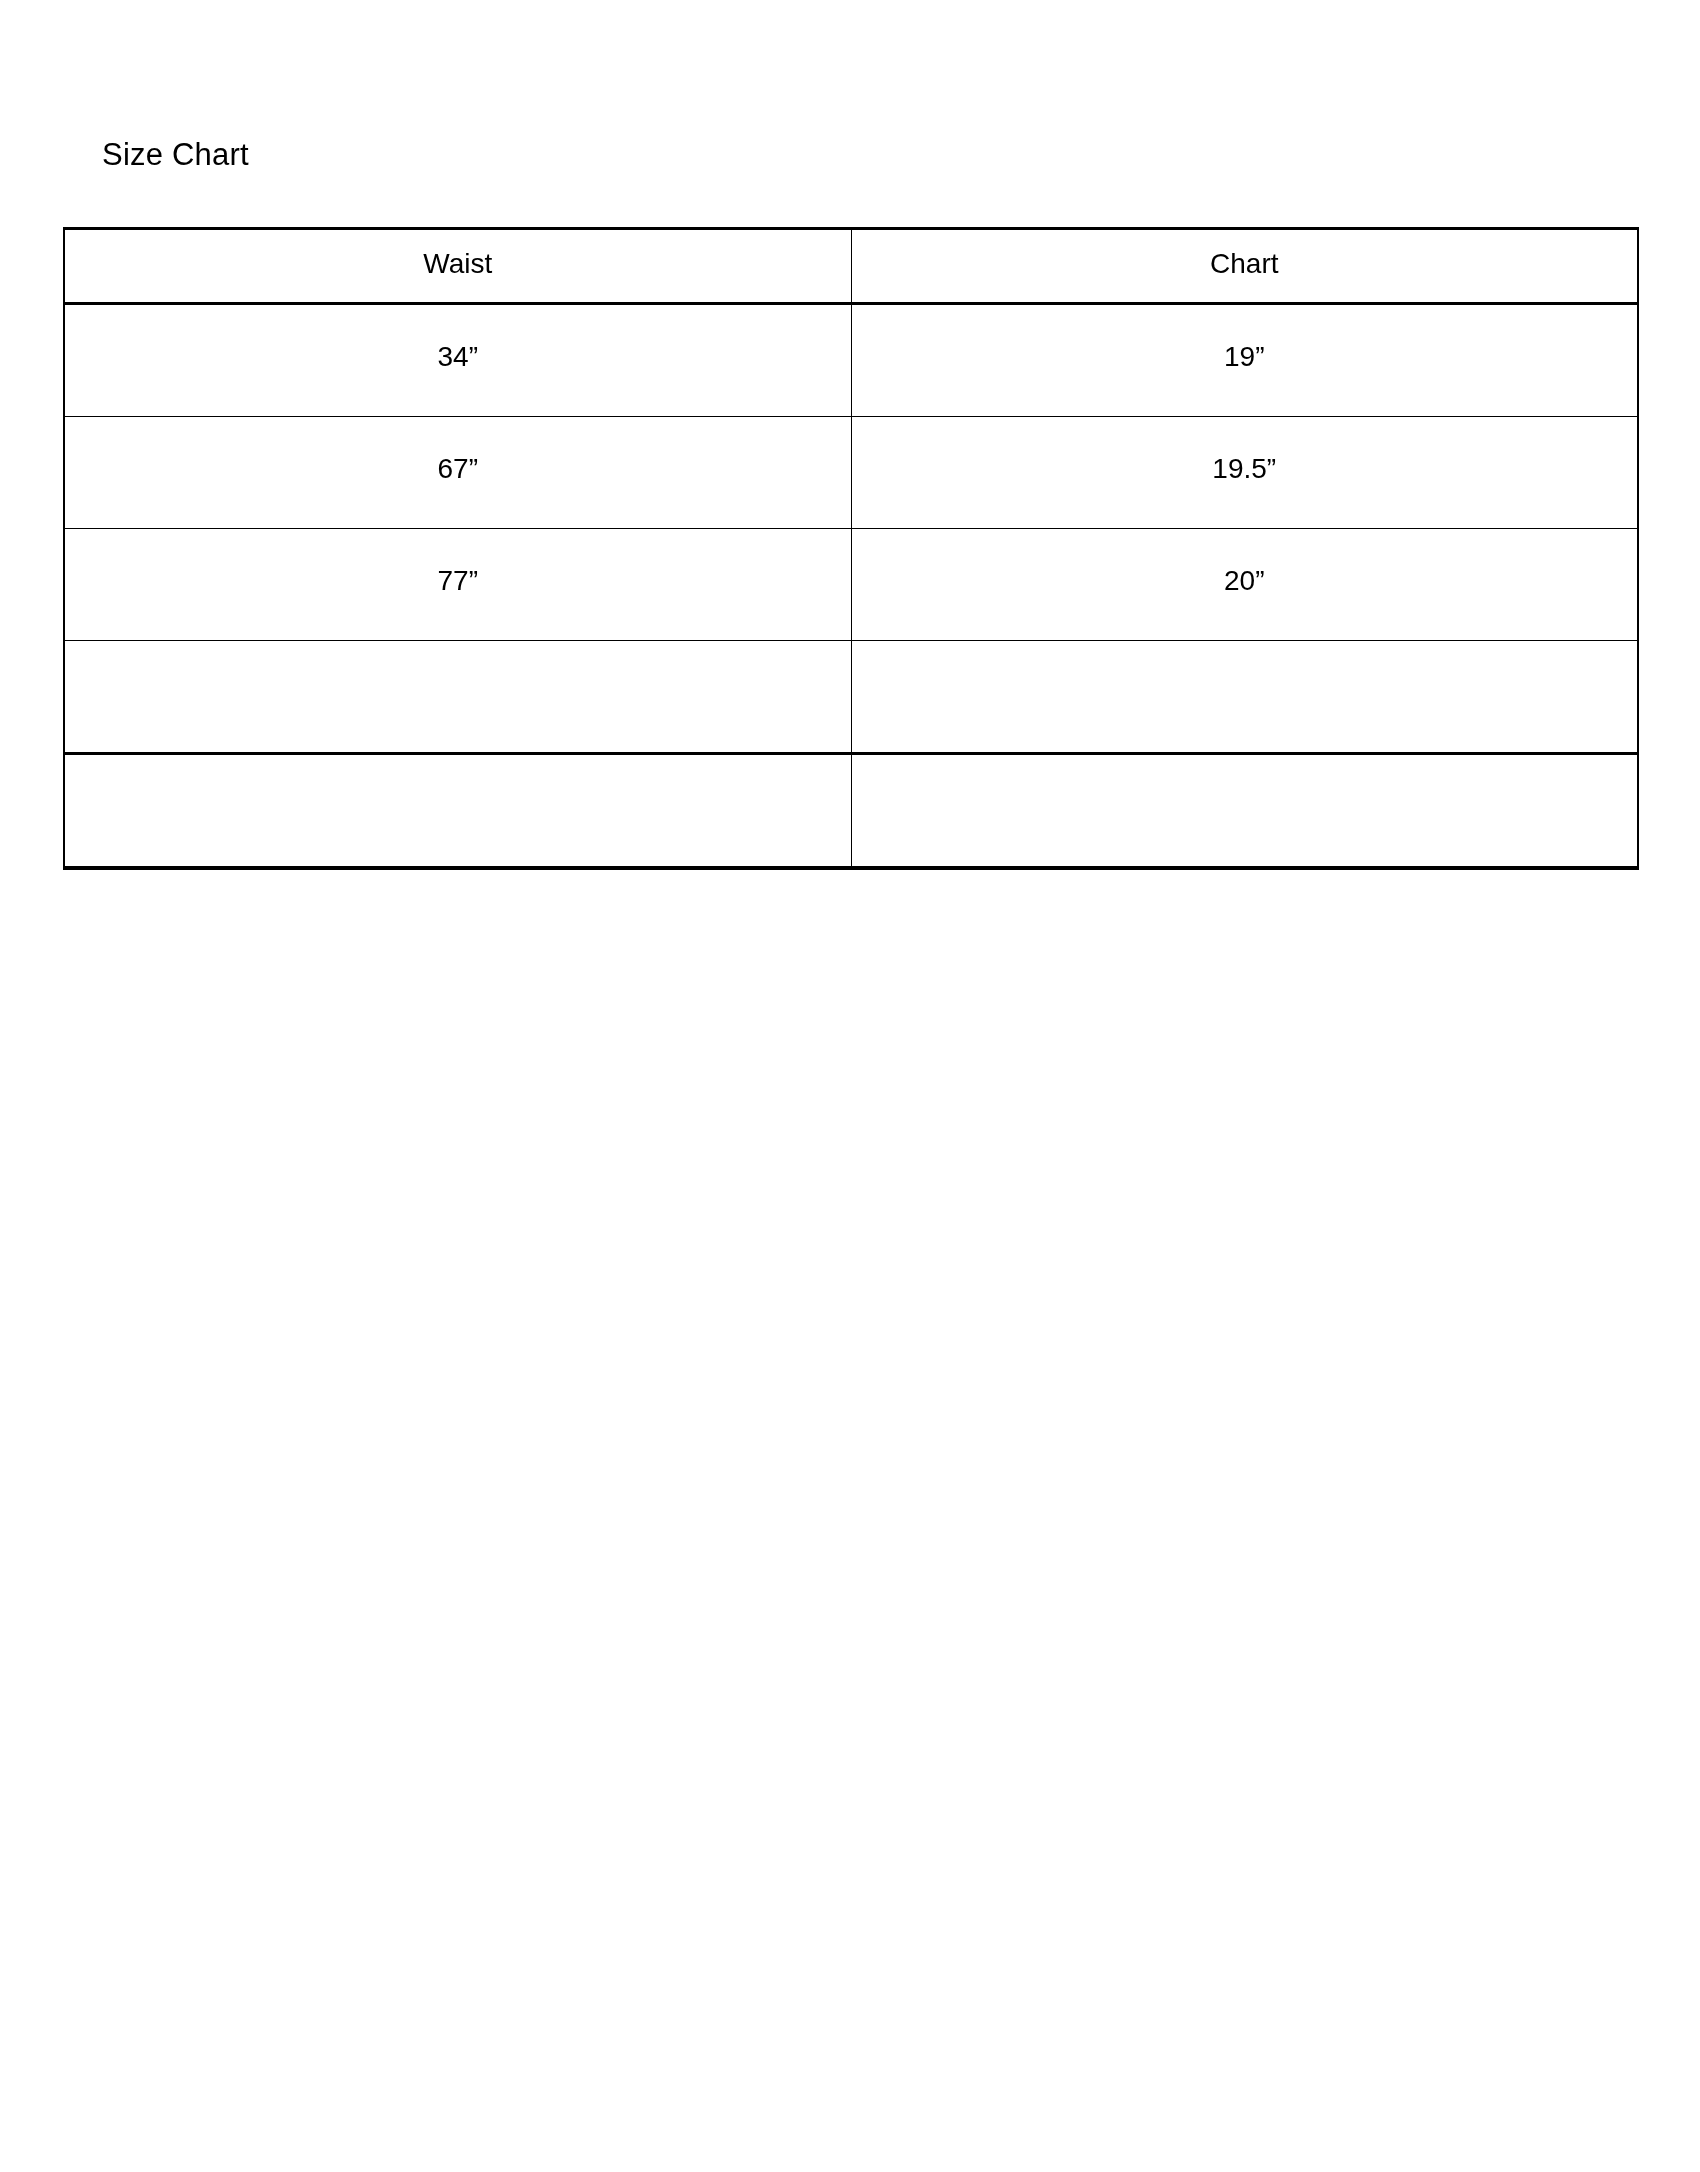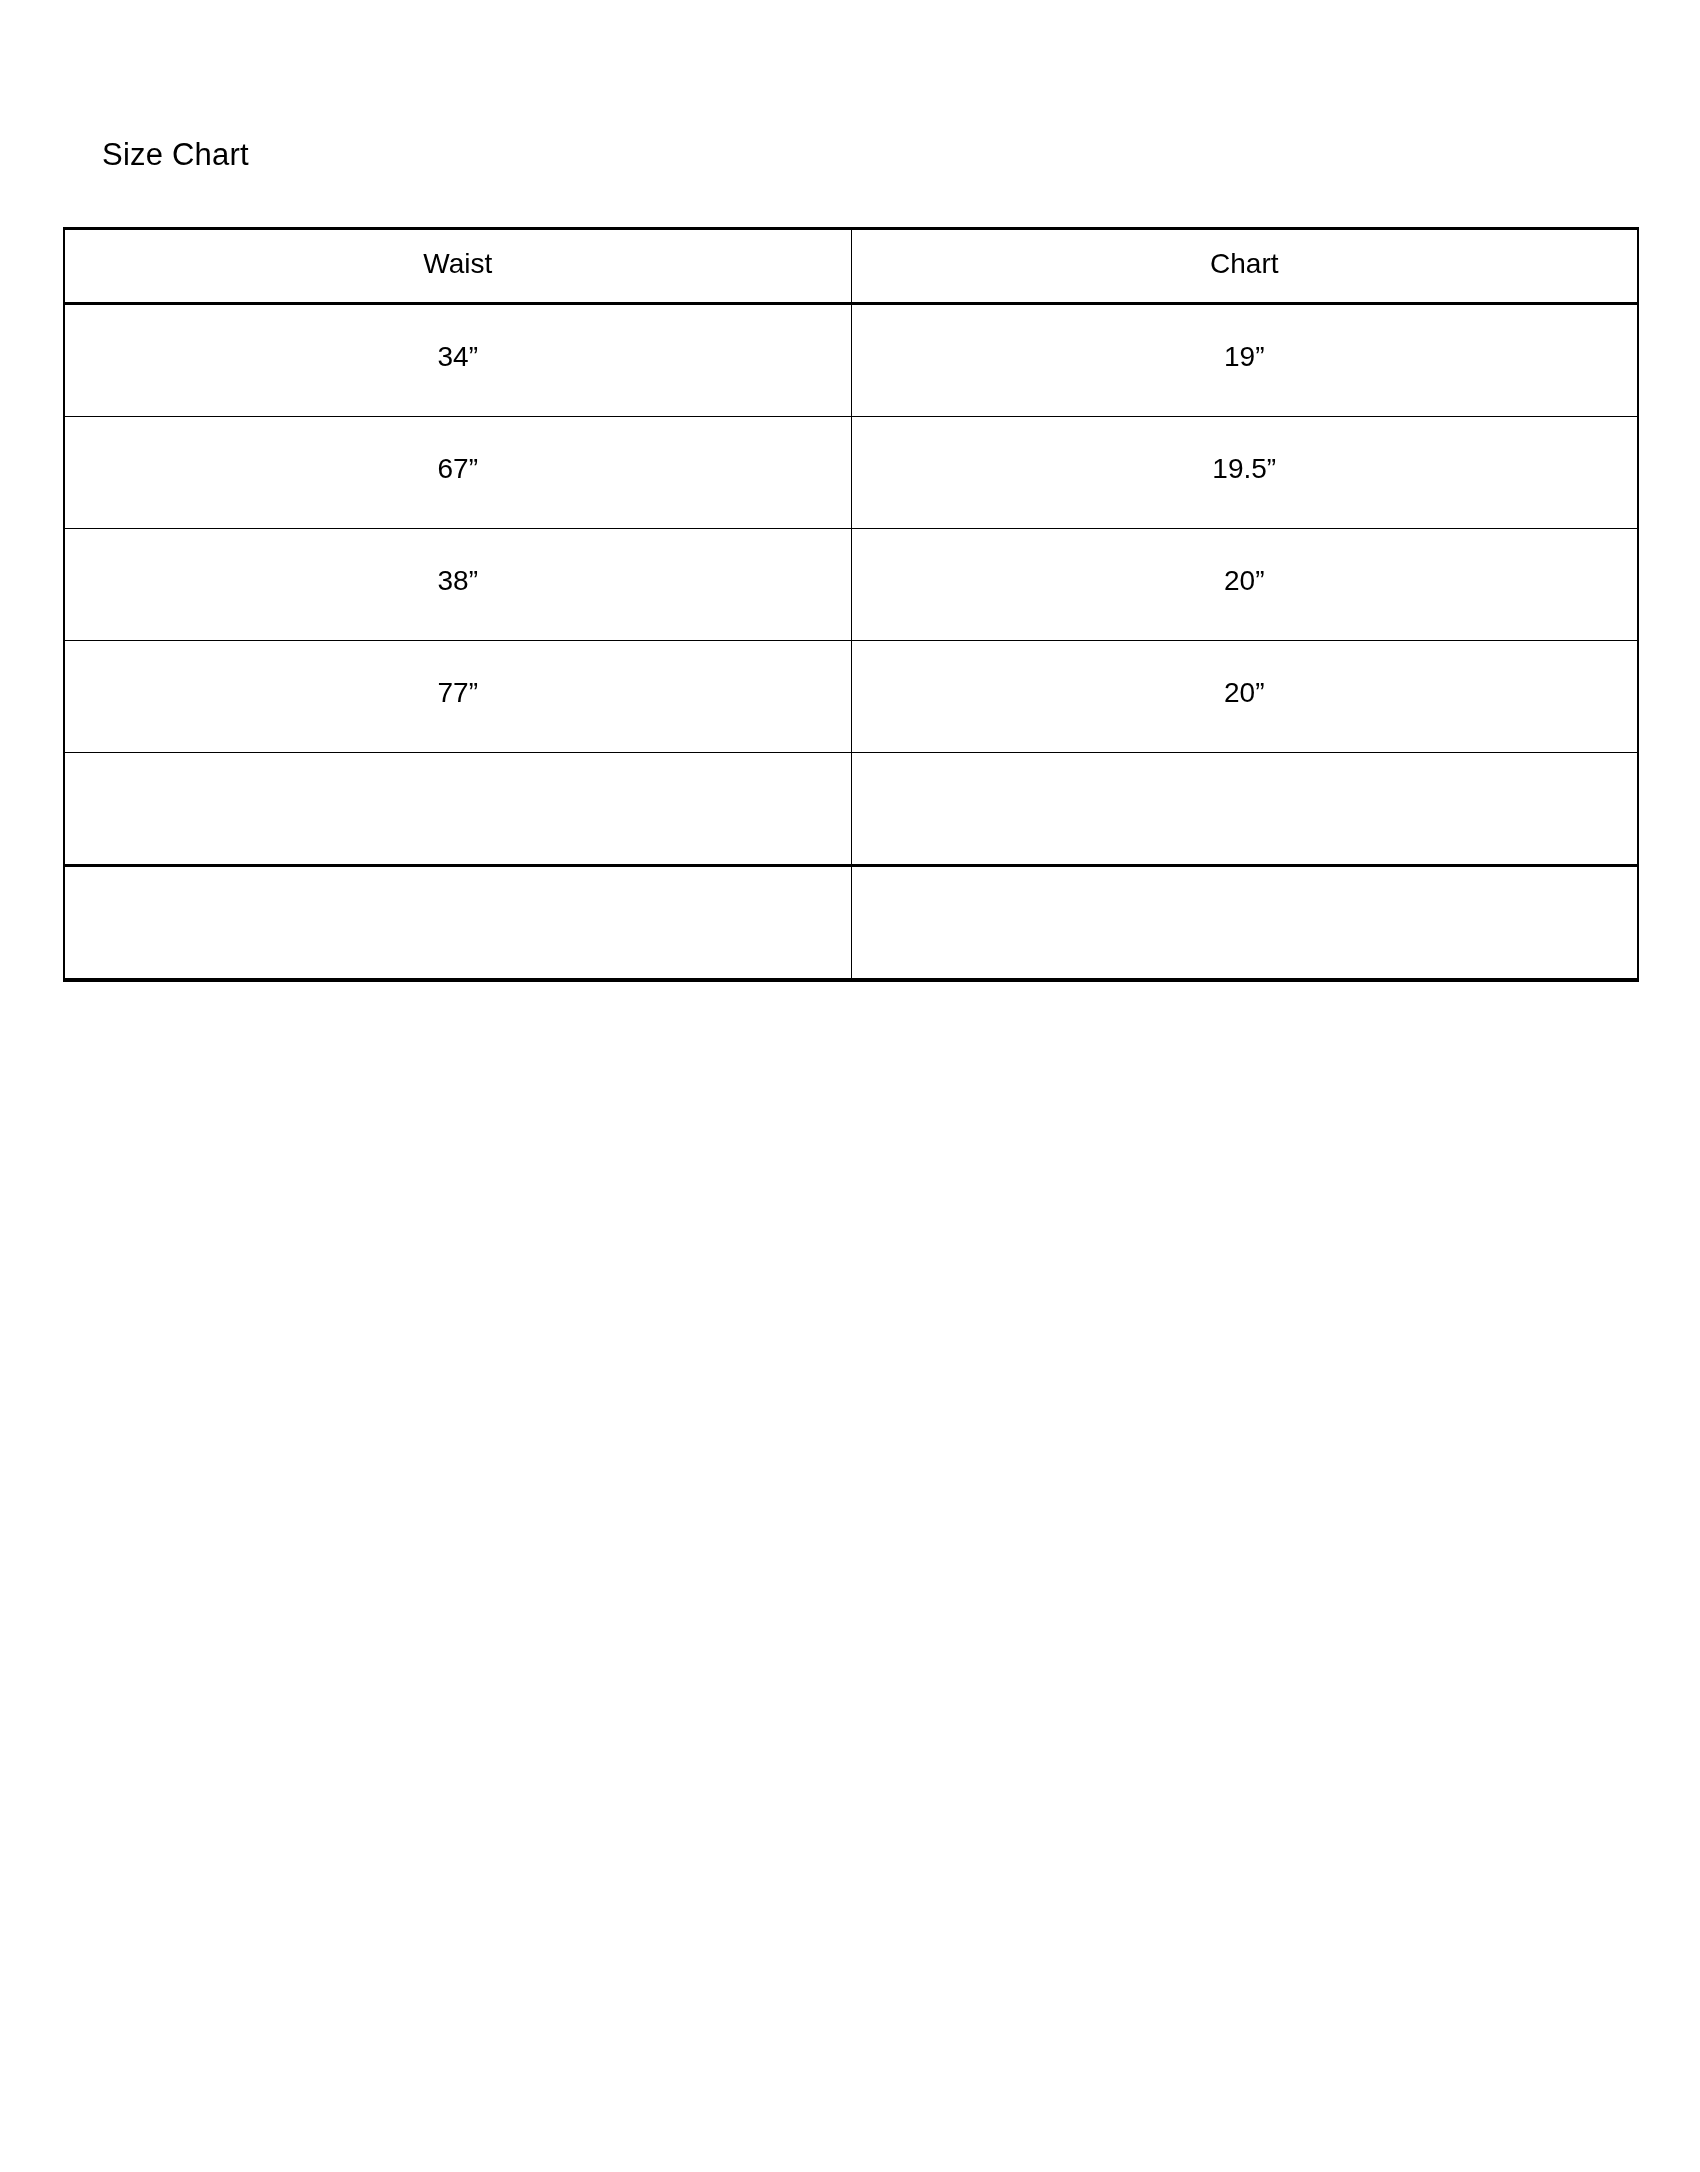--- a/index.html
+++ b/index.html
@@ -139,28 +139,20 @@
 
         <tr class="data-row">
           <td>
             <span class="cell-inner">67”</span>
           </td>
           <td>
             <span class="cell-inner">19.5”</span>
           </td>
         </tr>
 
-        <tr class="data-row">
-          <td>
-            <span class="cell-inner">38”</span>
-          </td>
-          <td>
-            <span class="cell-inner">20”</span>
-          </td>
-        </tr>
 
 
         <tr class="data-row">
           <td>
             <span class="cell-inner">77”</span>
           </td>
           <td>
             <span class="cell-inner">20”</span>
           </td>
         </tr>

